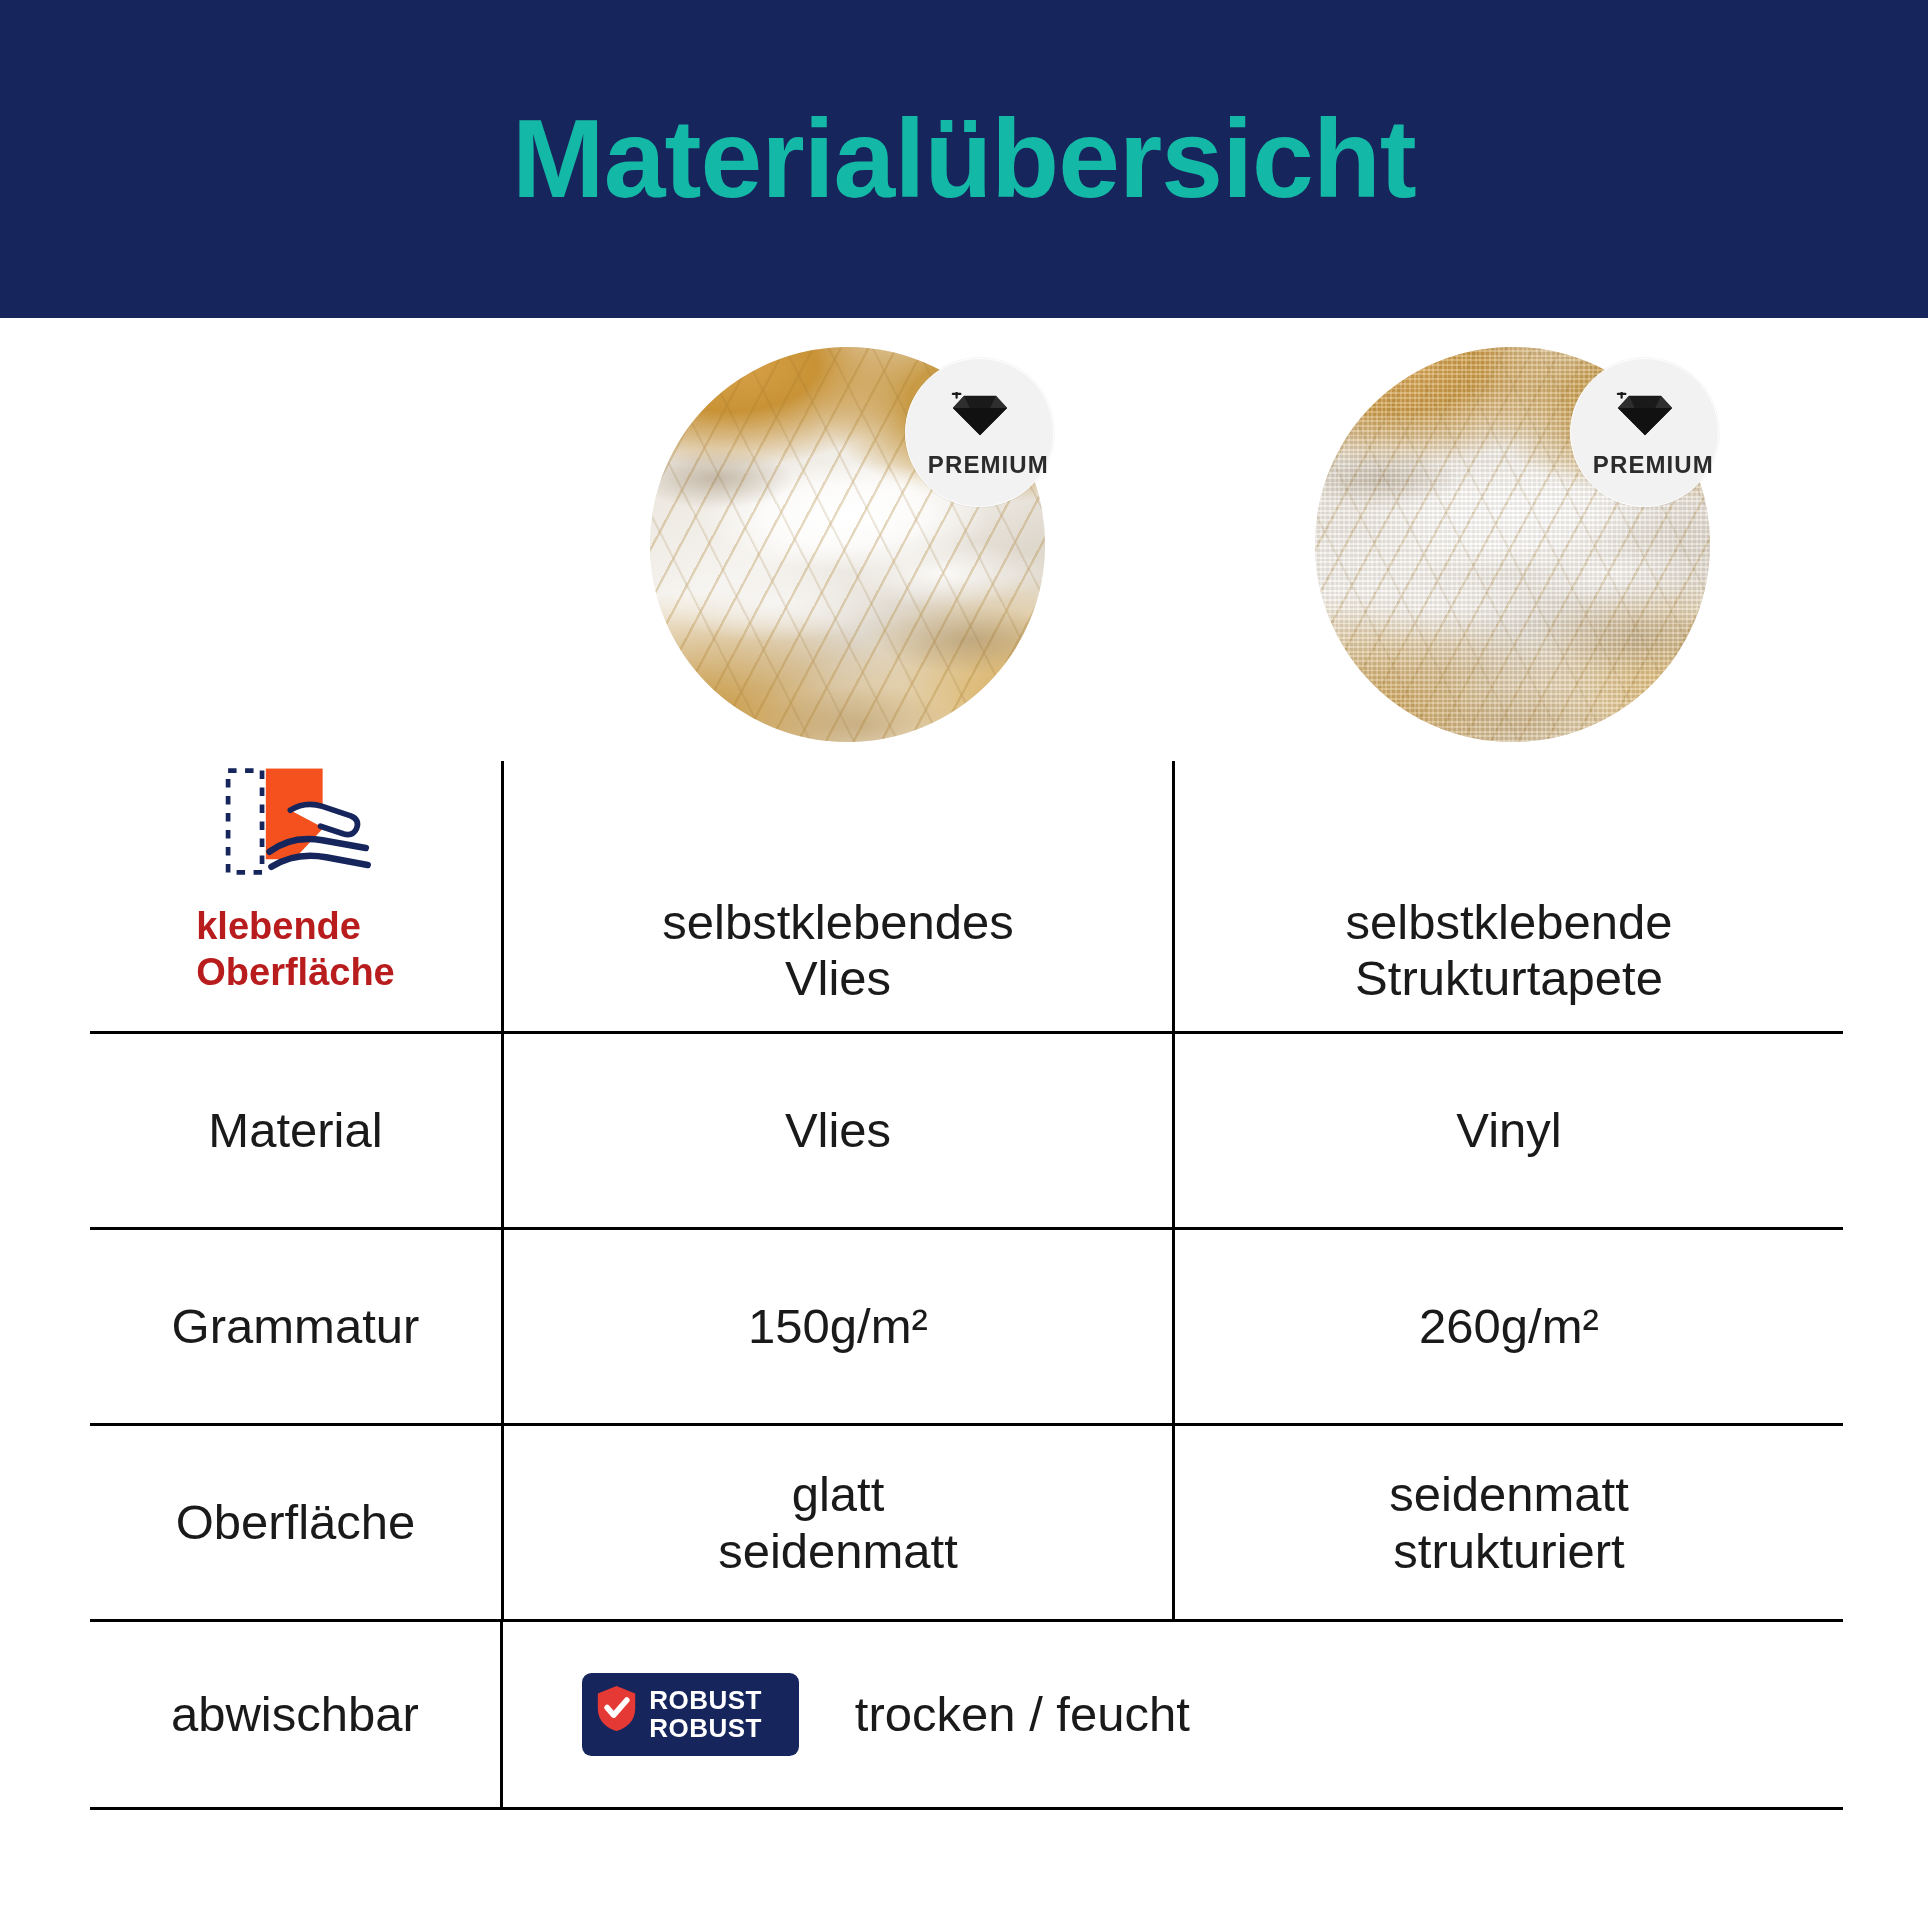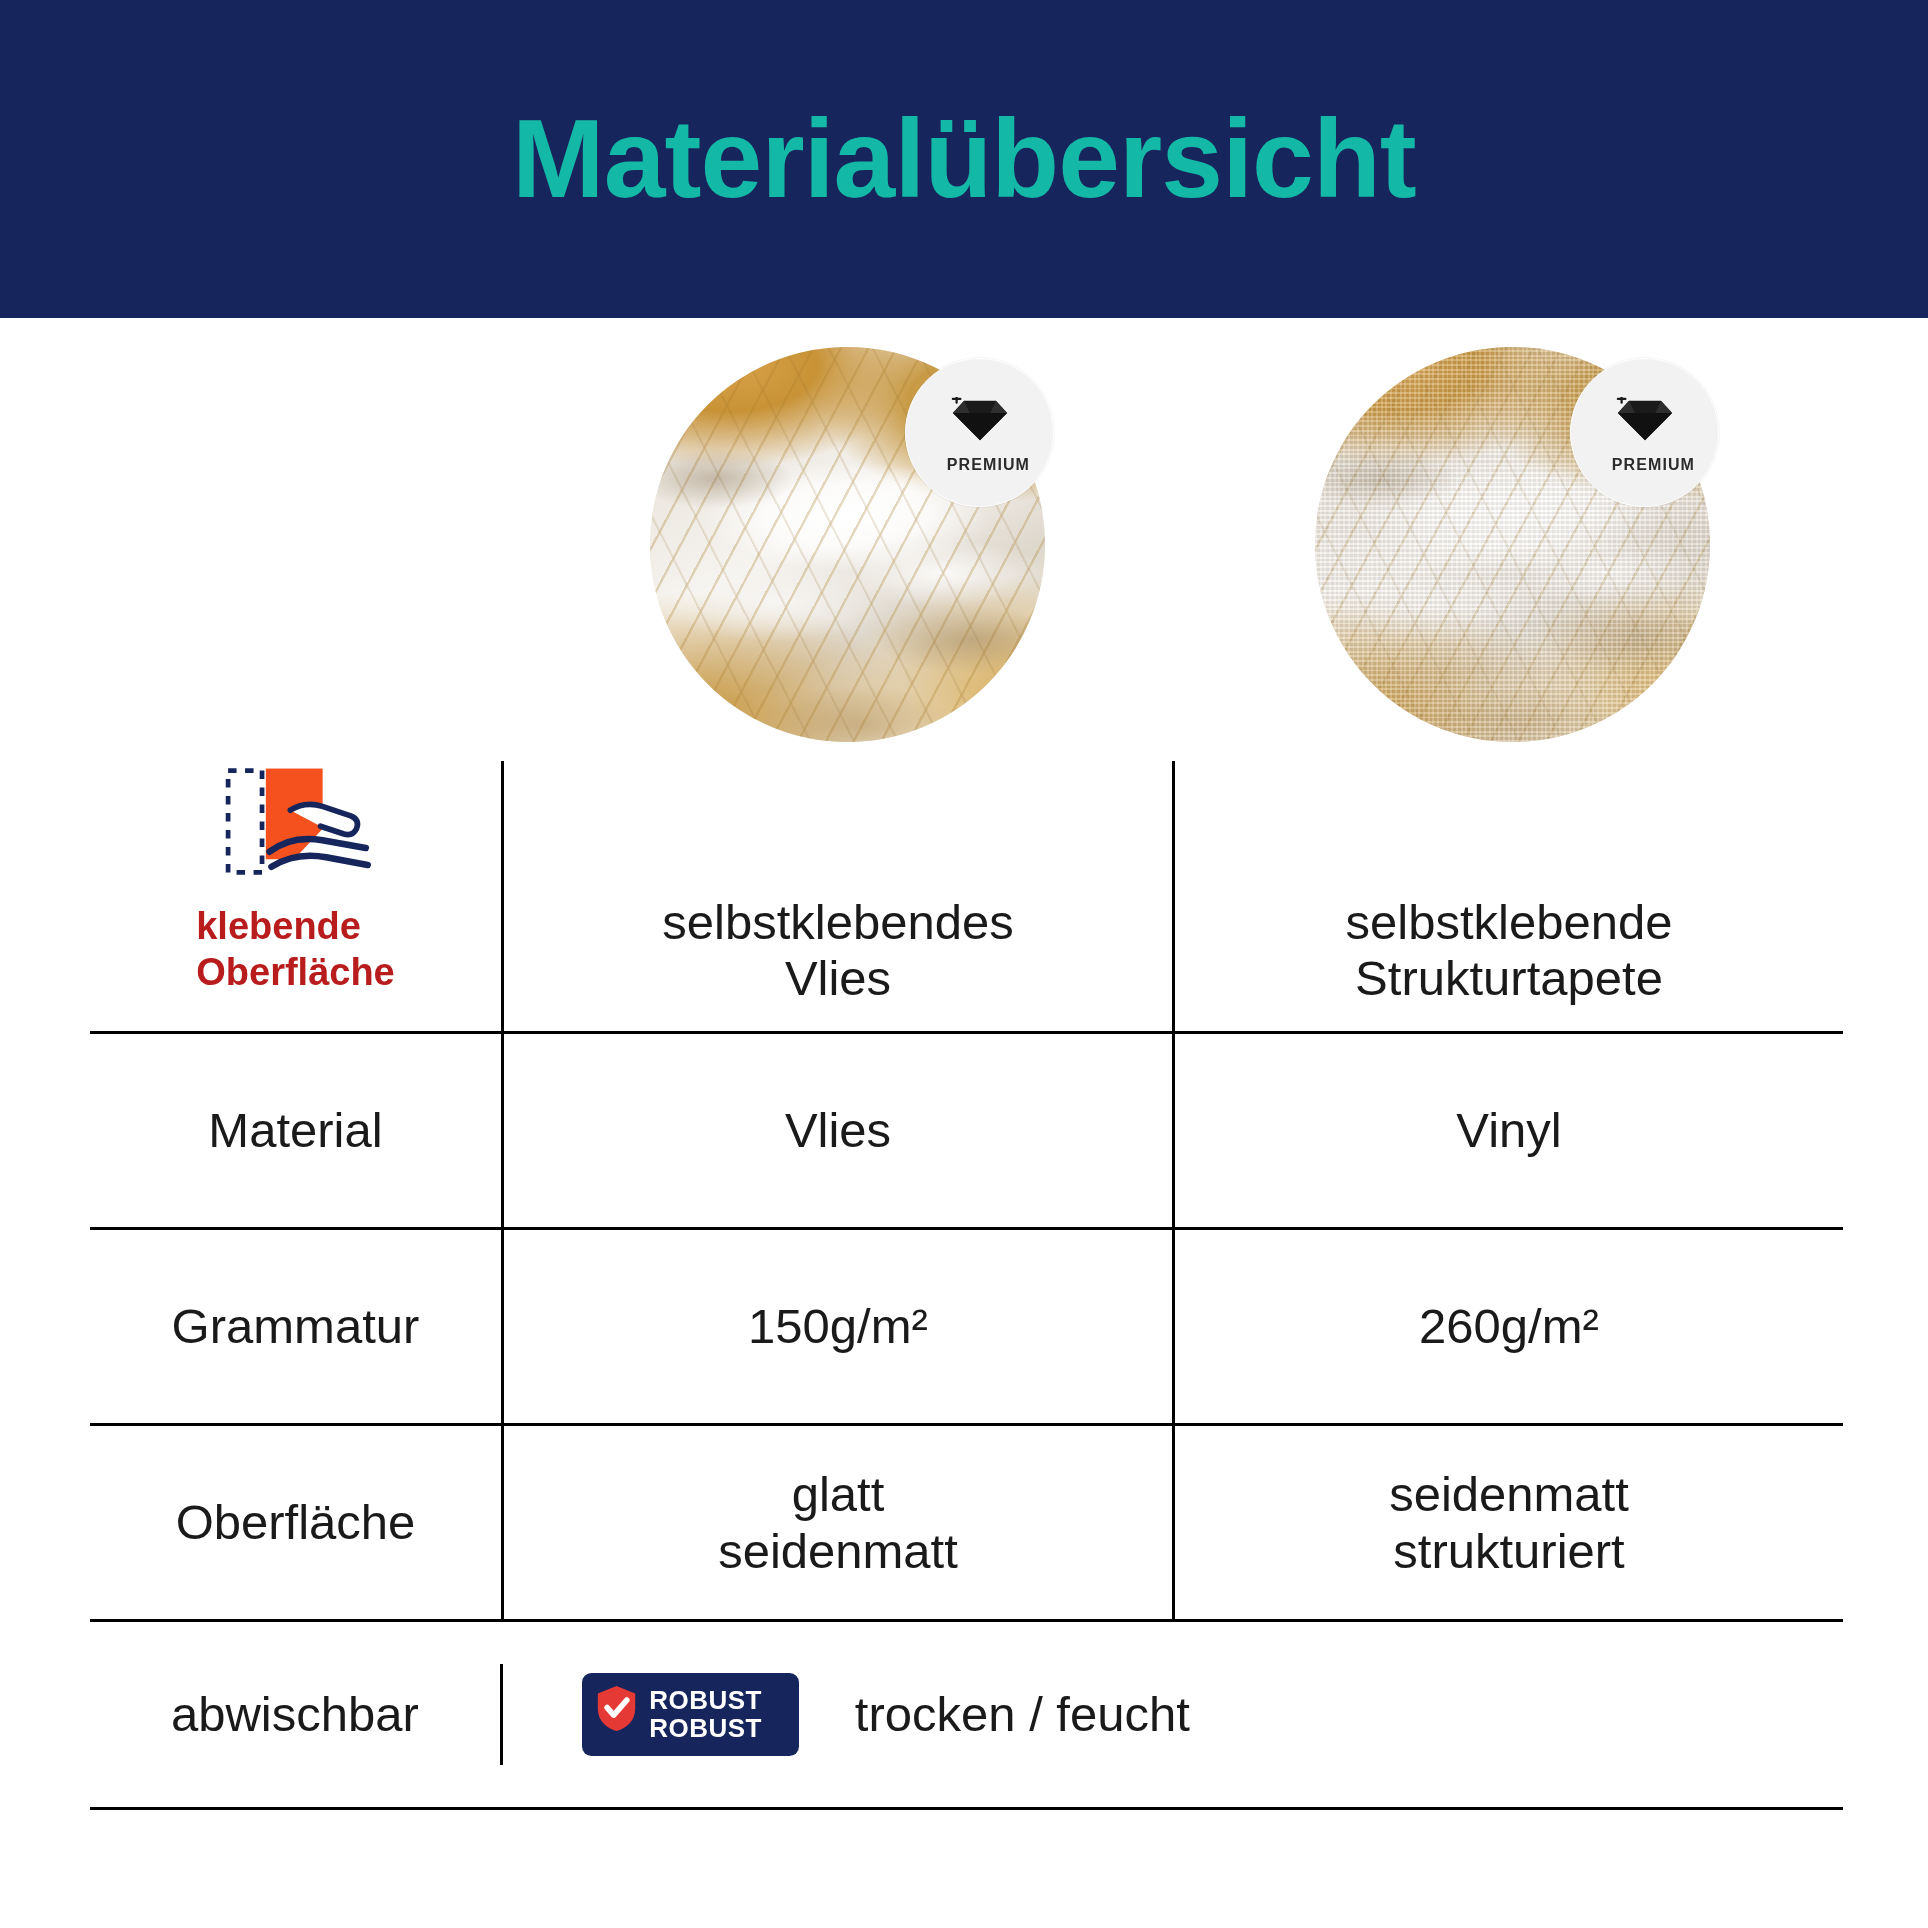--- a/index.html
+++ b/index.html
@@ -121,40 +121,40 @@
     flex-direction: column;
     align-items: center;
     justify-content: center;
     box-shadow: 0 0 0 0.9px rgba(0,0,0,0.04);
   }
   .premium-badge .diamond {
     margin-top: 5.6px;
     margin-bottom: 9.4px;
   }
   .premium-badge .plabel {
-    font-size: 16px;
+    font-size: 24px;
     font-weight: bold;
     letter-spacing: 1.1px;
     color: #2b2b2b;
     padding-left: 17px;
   }
 
   
   .table {
     position: absolute;
     left: 90px;
     top: 761px;
     width: 1753px;
   }
   .row {
     display: flex;
     width: 100%;
     border-bottom: 3.8px solid #000000;
   }
-  .row:last-child { border-bottom: 3.8px solid #000000; align-items: center; }
+  .row:last-child { border-bottom: 3.8px solid #000000; }
 
   .cell {
     display: flex;
     align-items: center;
     justify-content: center;
     text-align: center;
     padding: 9.4px 13px;
     font-size: 49px;
     color: #1a1a1a;
     line-height: 1.15;

